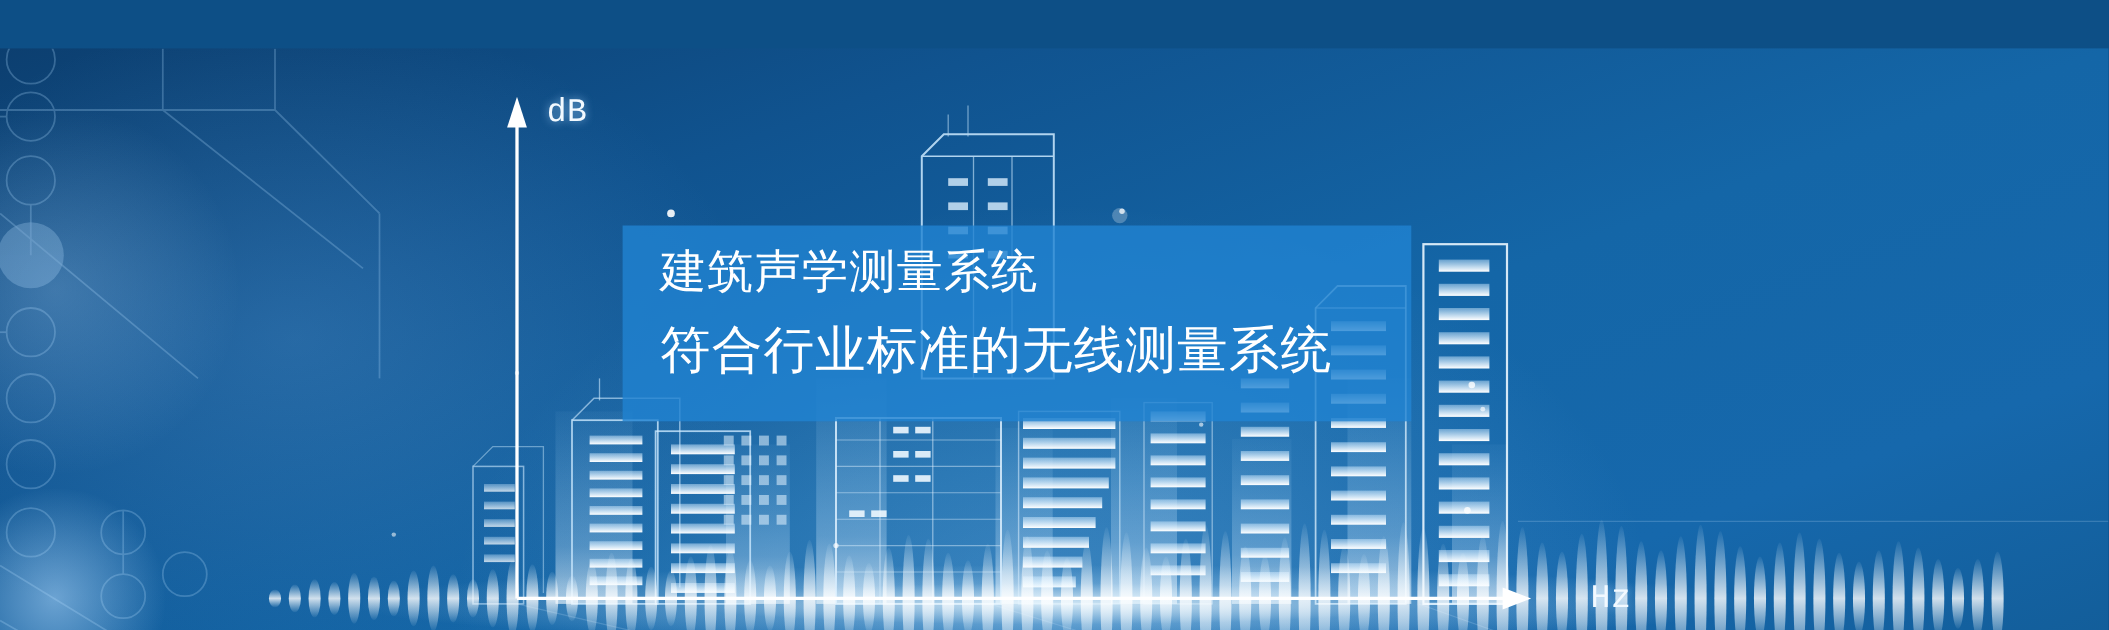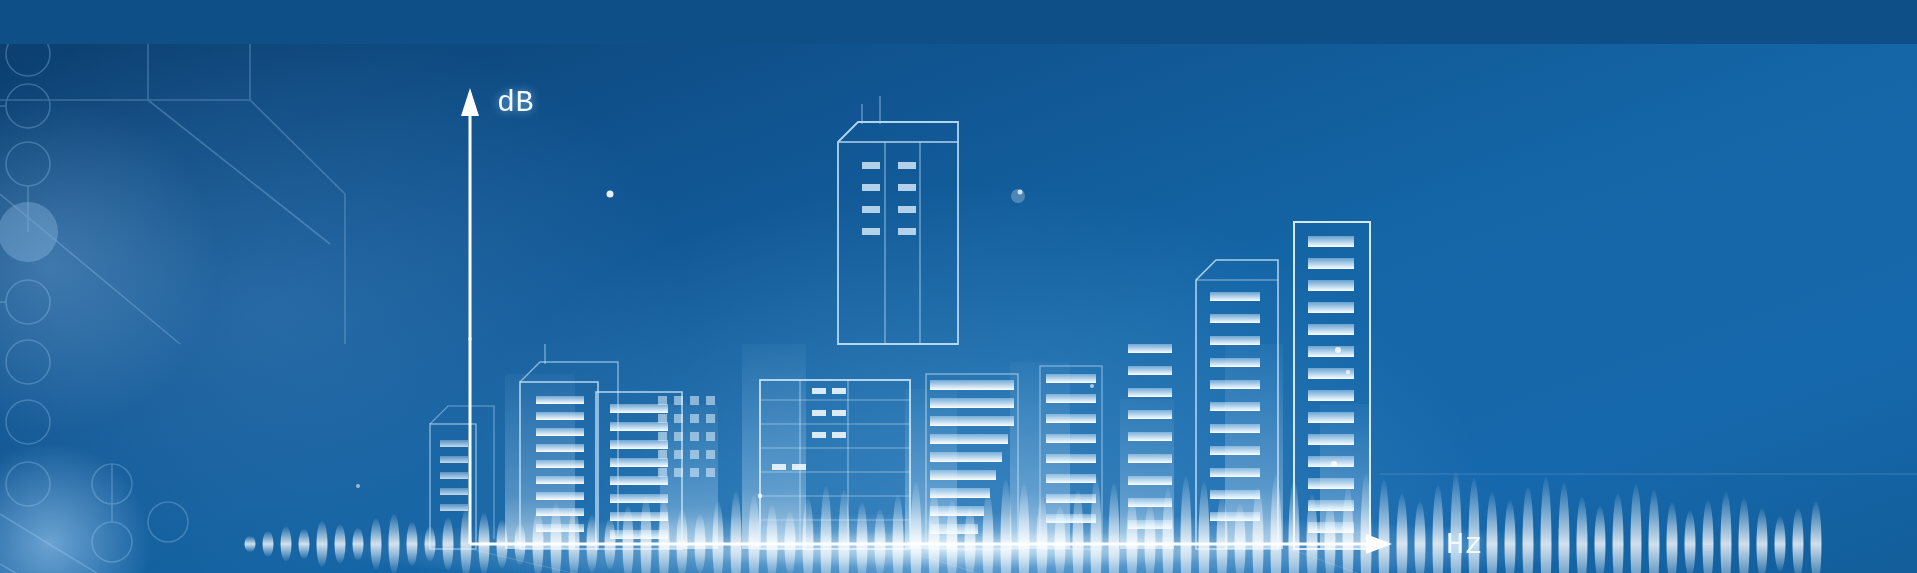--- a/index.html
+++ b/index.html
@@ -439,14 +439,18 @@
   <svg class="axis" viewBox="0 0 1917 573">
     <line x1="470" y1="500" x2="470" y2="62" stroke="#ffffff" stroke-width="3"></line>
     <polygon points="470,44 461,72 479,72" fill="#ffffff"></polygon>
     <line x1="470" y1="500" x2="1372" y2="500" stroke="#ffffff" stroke-width="3"></line>
     <polygon points="1392,500 1366,490 1366,510" fill="#ffffff"></polygon>
   </svg>
 
   <div class="axis-label" id="label-db">dB</div>
   <div class="axis-label" id="label-hz">Hz</div>
 
+  <div id="text-panel">
+    <div class="headline" id="headline-1">建筑声学测量系统</div>
+    <div class="headline" id="headline-2">符合行业标准的无线测量系统</div>
+  </div>
 
 </div>
 
 </body></html>

